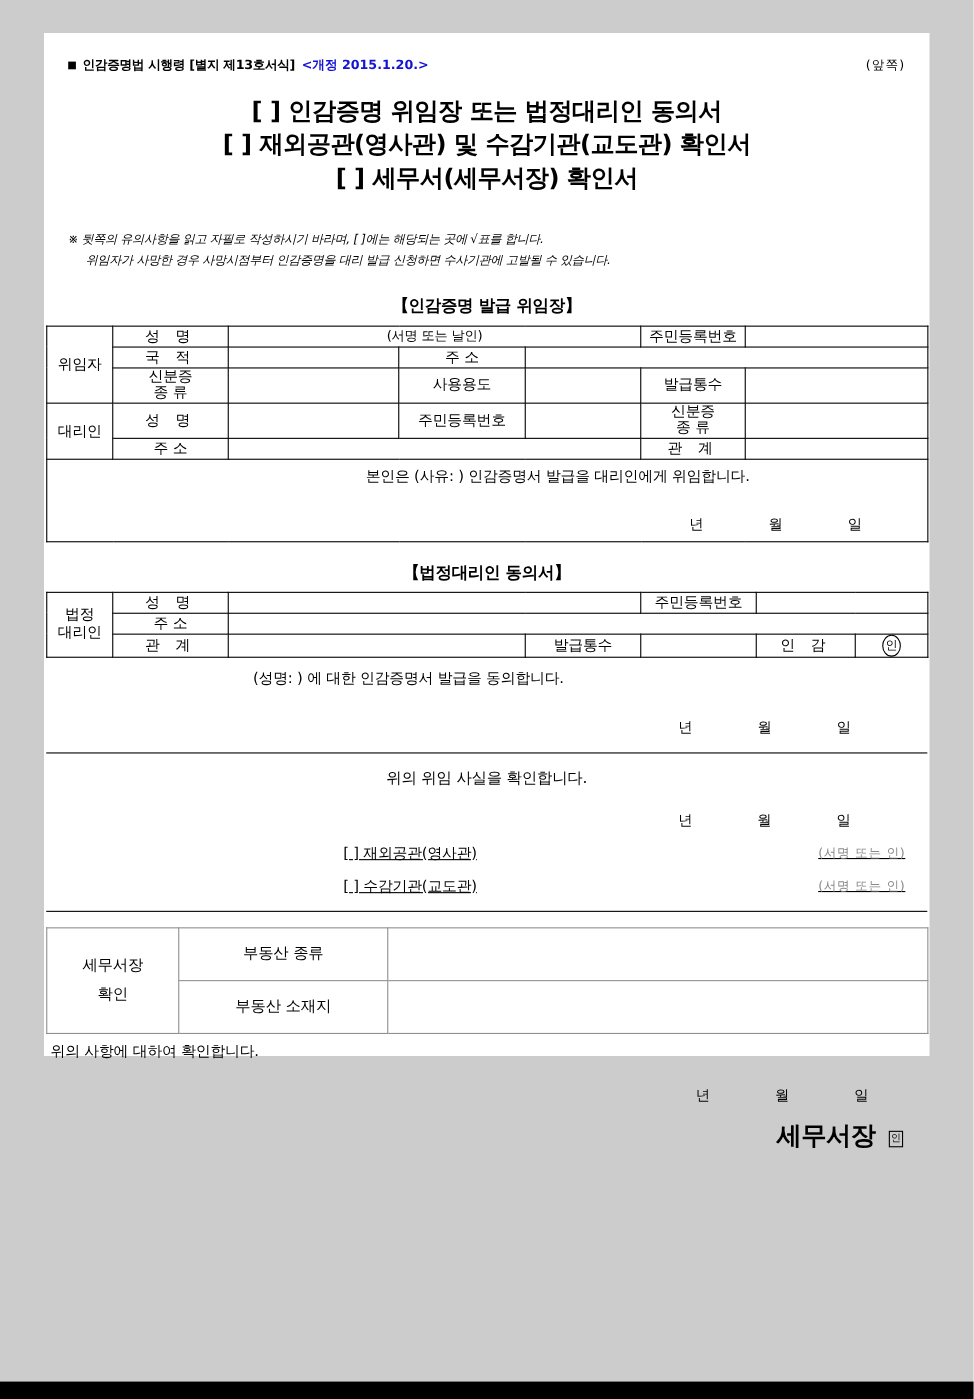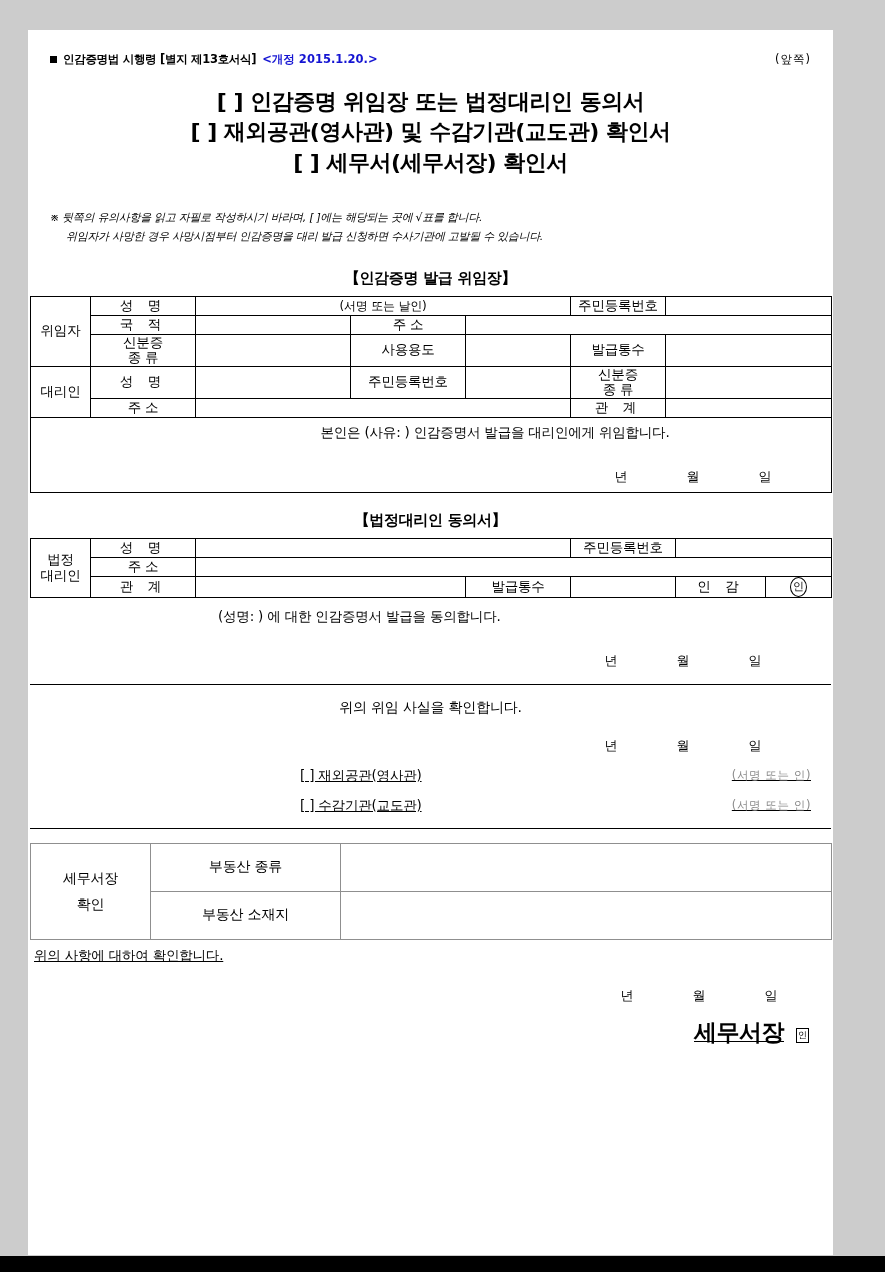--- a/index.html
+++ b/index.html
@@ -5,22 +5,22 @@
   * { box-sizing: border-box; }
   html, body { margin:0; padding:0; }
   body {
     width:885px; height:1272px;
     background:#cccccc;
     font-family:"DejaVu Sans","Liberation Sans",sans-serif;
     overflow:hidden;
   }
   .page {
     position:absolute;
-    left:28px; top:30px;
-    width:805px; height:1225px;
+    left:40px; top:30px;
+    width:805px; height:930px;
     background:#ffffff;
   }
   .bottom-bar {
     position:absolute; left:0; top:1256px;
     width:885px; height:16px; background:#000;
   }
   
   .hdr { display:flex; align-items:flex-start;
          padding:22px 22px 0 22px; font-size:11.5px; }
   .hdr-left { flex:1; display:flex; align-items:center; gap:6px;
@@ -91,21 +91,21 @@
 
   
   table.tax { border-collapse:collapse; width:801px; margin:0 2px;
               table-layout:fixed; }
   table.tax td { border:1px solid #8f8f8f; font-size:14px;
                  text-align:center; vertical-align:middle;
                  letter-spacing:-0.2px; height:48px; }
   .tax-lbl { line-height:1.9; font-size:14px; }
 
   
-  .tax-foot { padding:0 6px;text-decoration:underline; }
+  .tax-foot { padding:0 6px; }
   .tax-foot .tf-line { margin-top:7px; font-size:13.5px; letter-spacing:-0.2px; }
   .tax-foot .c-date { margin-top:22px; text-align:right; padding-right:20px;
                       font-size:13px; }
   .tax-foot .c-date span { display:inline-block; width:72px; text-align:center; }
   .signer { margin-top:12px; text-align:right; padding-right:18px; }
   .signer .sname { font-size:23px; font-weight:bold; letter-spacing:-0.5px; }
   .signer .sseal { display:inline-block; margin-left:12px;
                    width:13px; height:15px; border:1.2px solid #000;
                    font-size:9px; line-height:13px; text-align:center;
                    vertical-align:middle; }

